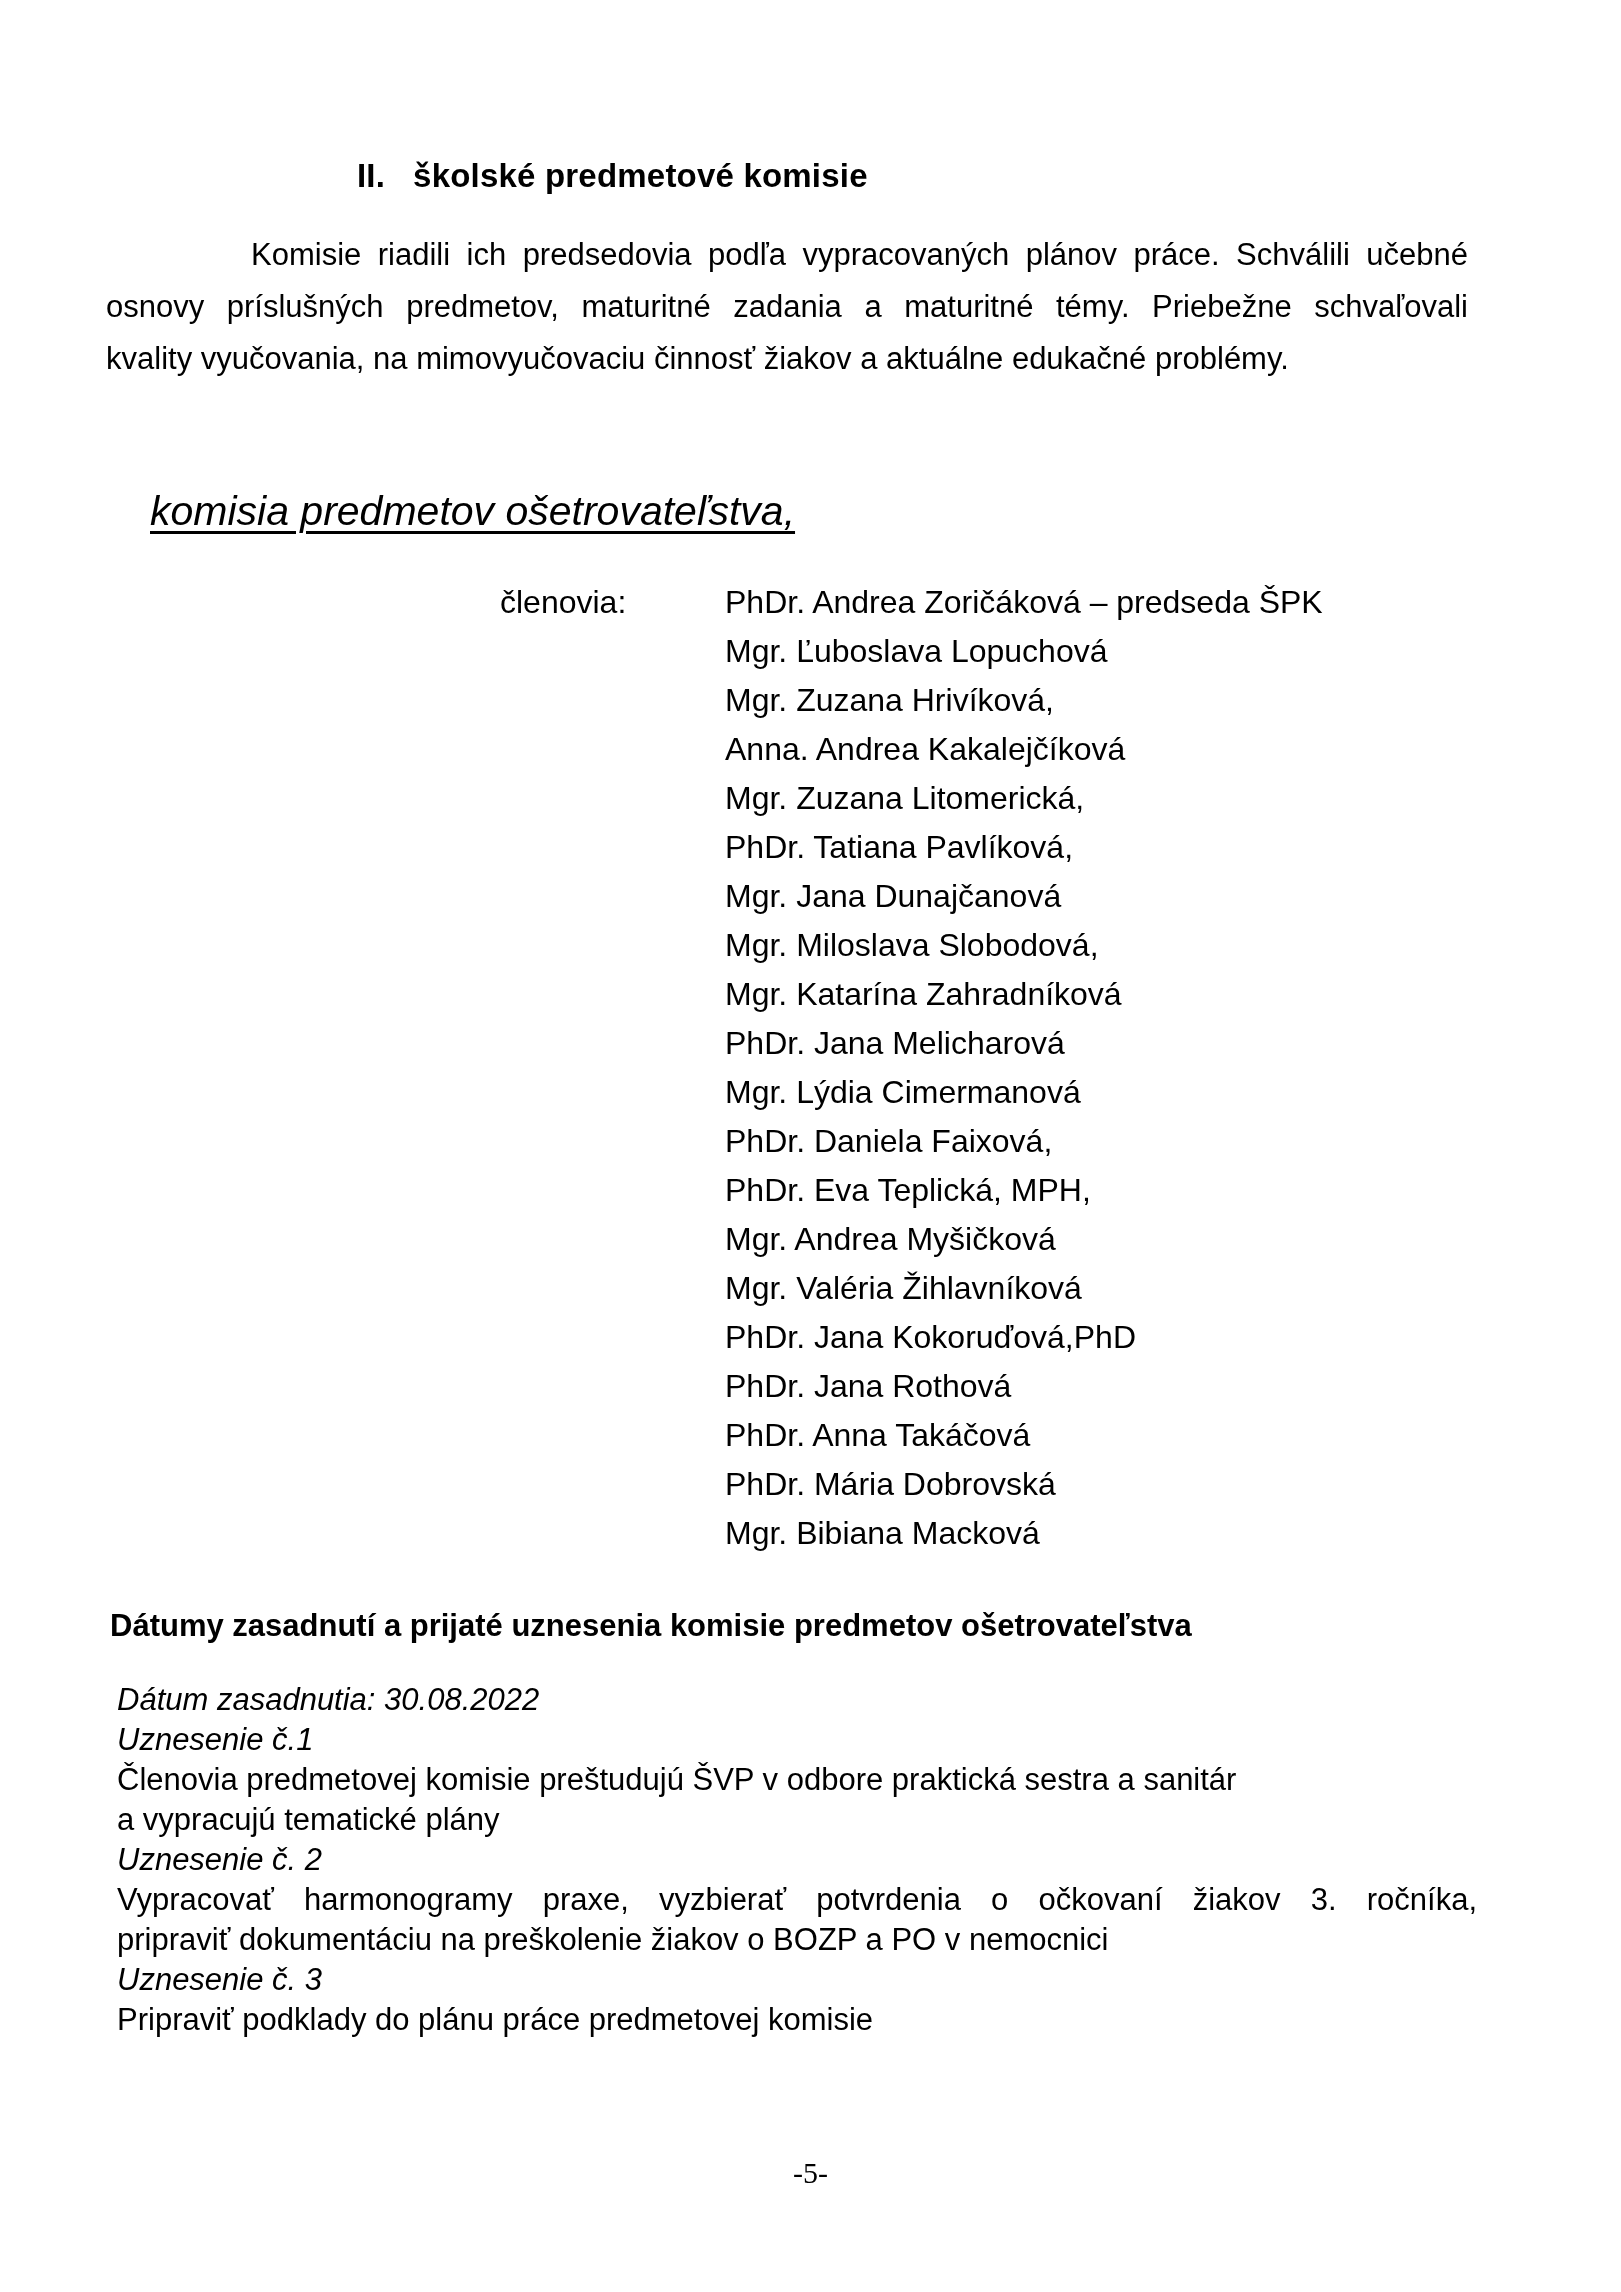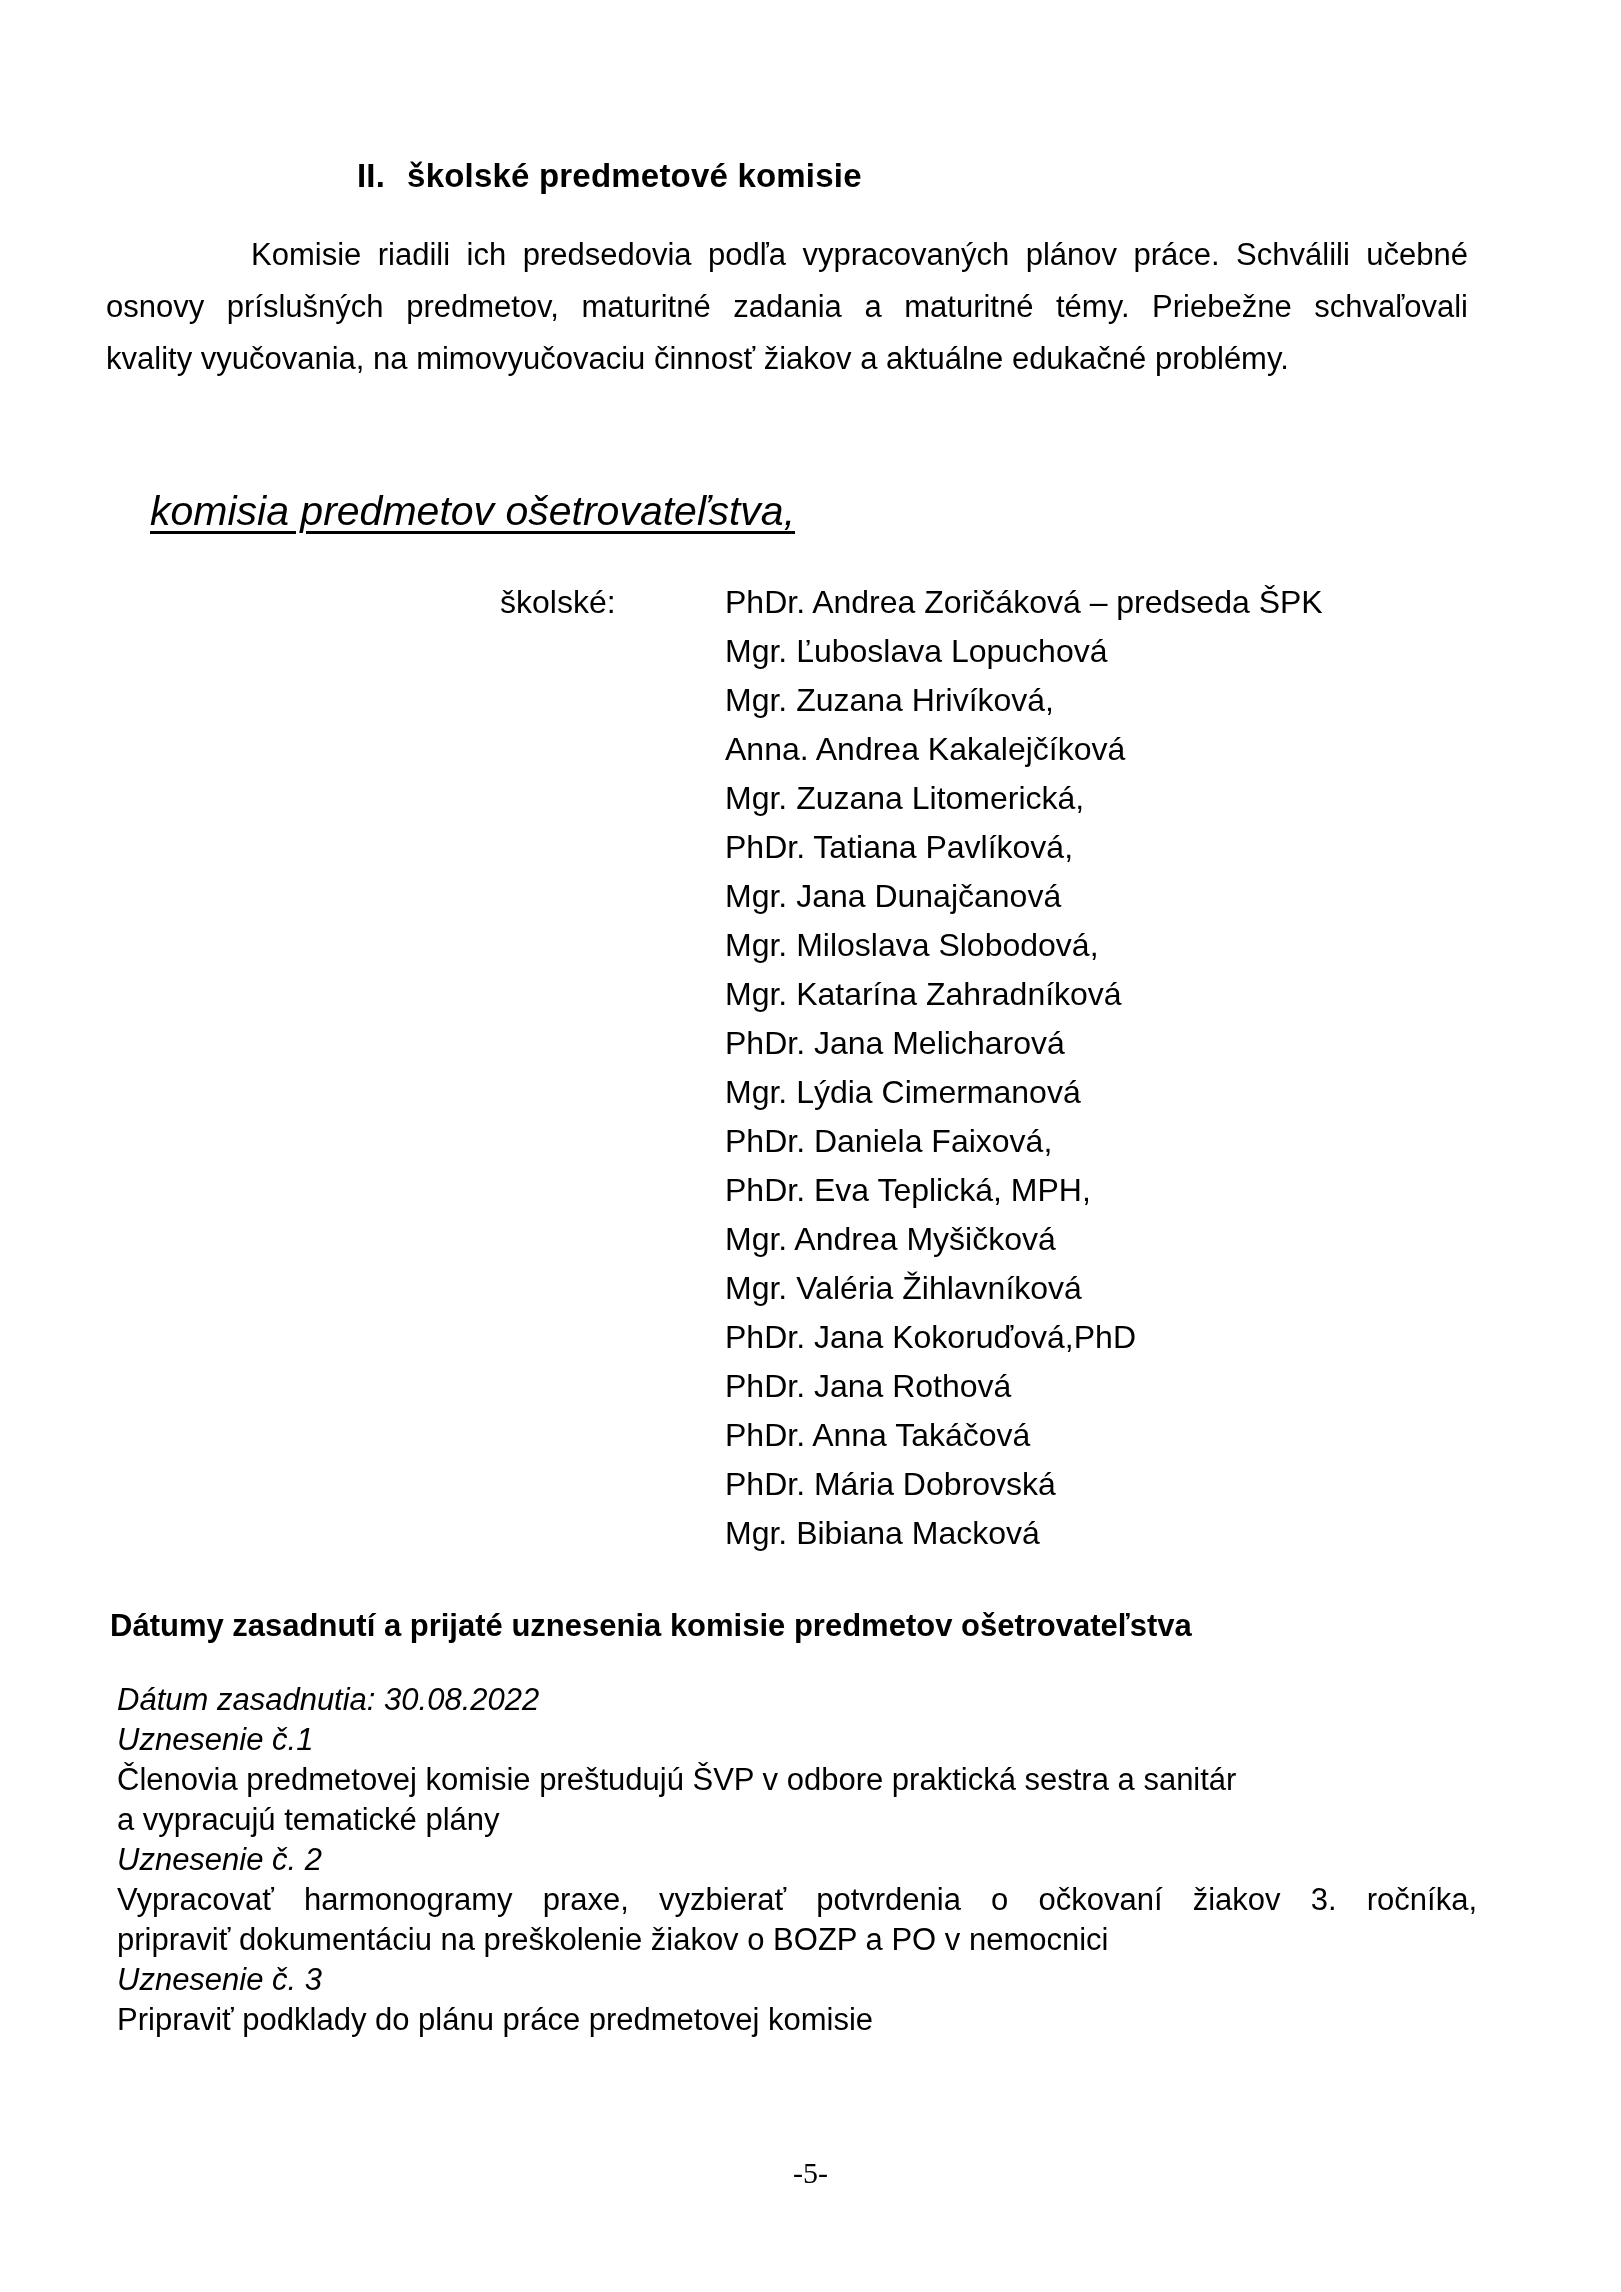--- a/index.html
+++ b/index.html
@@ -12,21 +12,21 @@
     overflow: hidden;
   }
   .abs { position: absolute; }
 
   
   #doc-heading {
     left: 357px; top: 157px;
     font-size: 33px; font-weight: 700;
     white-space: nowrap; letter-spacing: 0.2px;
   }
-  #doc-heading .numeral { margin-right: 22px; }
+  #doc-heading .numeral { margin-right: 28px; }
 
   
   #intro {
     left: 106px; top: 229px; width: 1362px;
     font-size: 31px; line-height: 52px;
   }
   .jl { text-align: justify; text-align-last: justify; }
   #intro .first { padding-left: 145px; }
 
   
@@ -80,21 +80,21 @@
 </div>
 
 <div id="intro" class="abs">
   <div class="jl first">Komisie riadili ich predsedovia podľa vypracovaných plánov  práce. Schválili učebné</div>
   <div class="jl">osnovy príslušných predmetov, maturitné zadania a maturitné témy. Priebežne schvaľovali</div>
   <div>kvality  vyučovania, na mimovyučovaciu činnosť žiakov a aktuálne edukačné problémy.</div>
 </div>
 
 <div id="committee-title" class="abs">komisia predmetov ošetrovateľstva,</div>
 
-<div id="members-label" class="abs">školské:</div>
+<div id="members-label" class="abs">členovia:</div>
 
 <div id="members" class="abs">
   <div>PhDr. Andrea Zoričáková – predseda ŠPK</div>
   <div>Mgr. Ľuboslava Lopuchová</div>
   <div>Mgr. Zuzana Hrivíková,</div>
   <div>Anna. Andrea Kakalejčíková</div>
   <div>Mgr. Zuzana Litomerická,</div>
   <div>PhDr. Tatiana Pavlíková,</div>
   <div>Mgr. Jana Dunajčanová</div>
   <div>Mgr. Miloslava Slobodová,</div>

